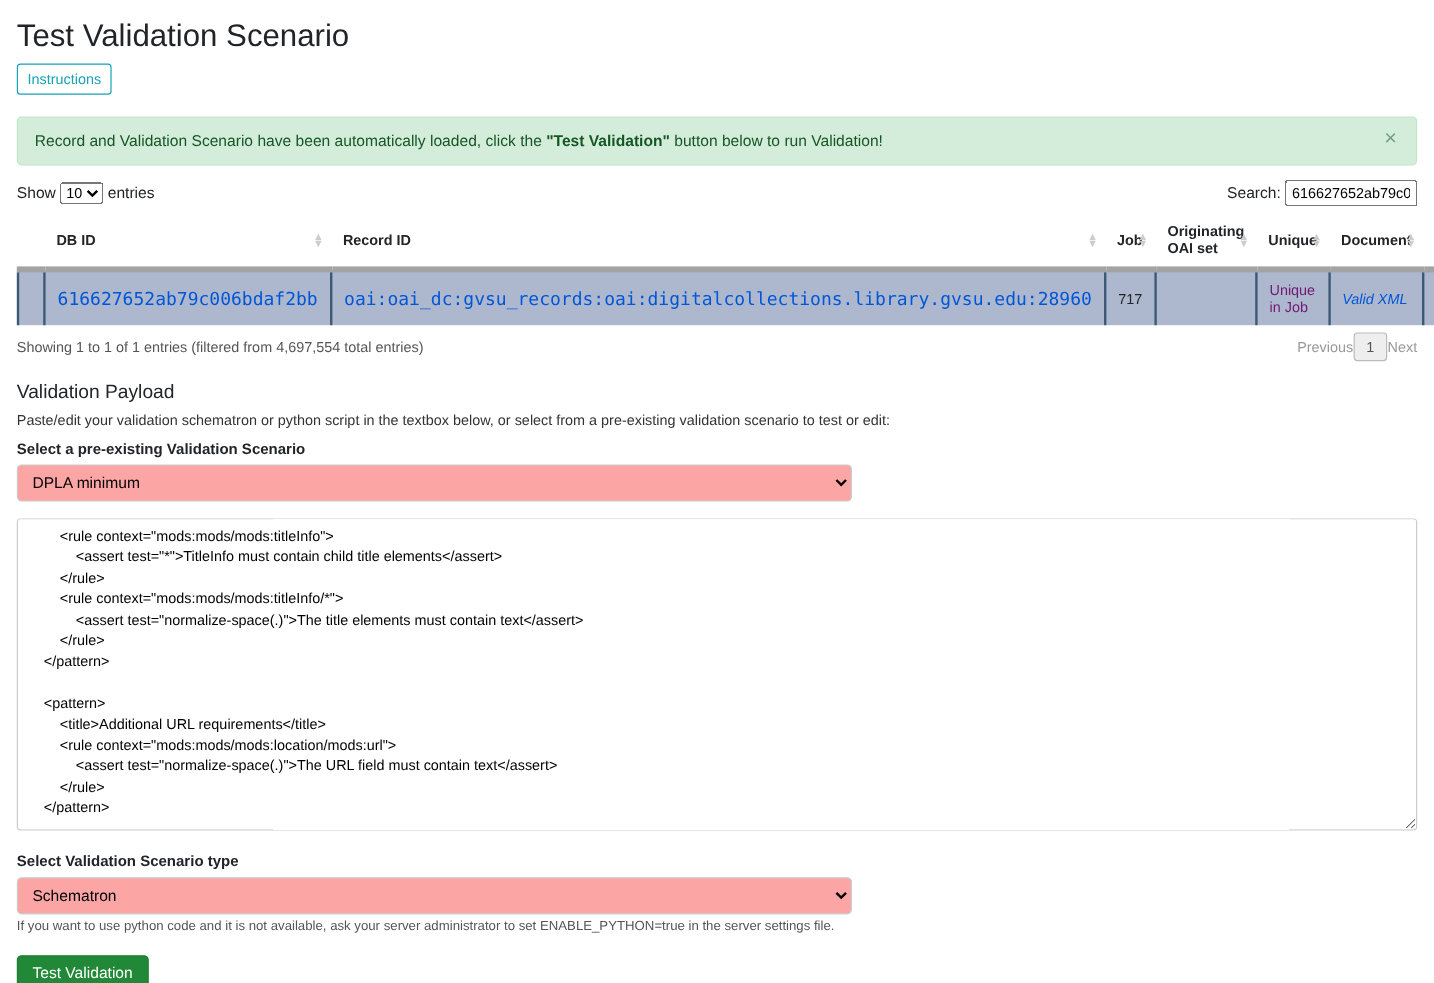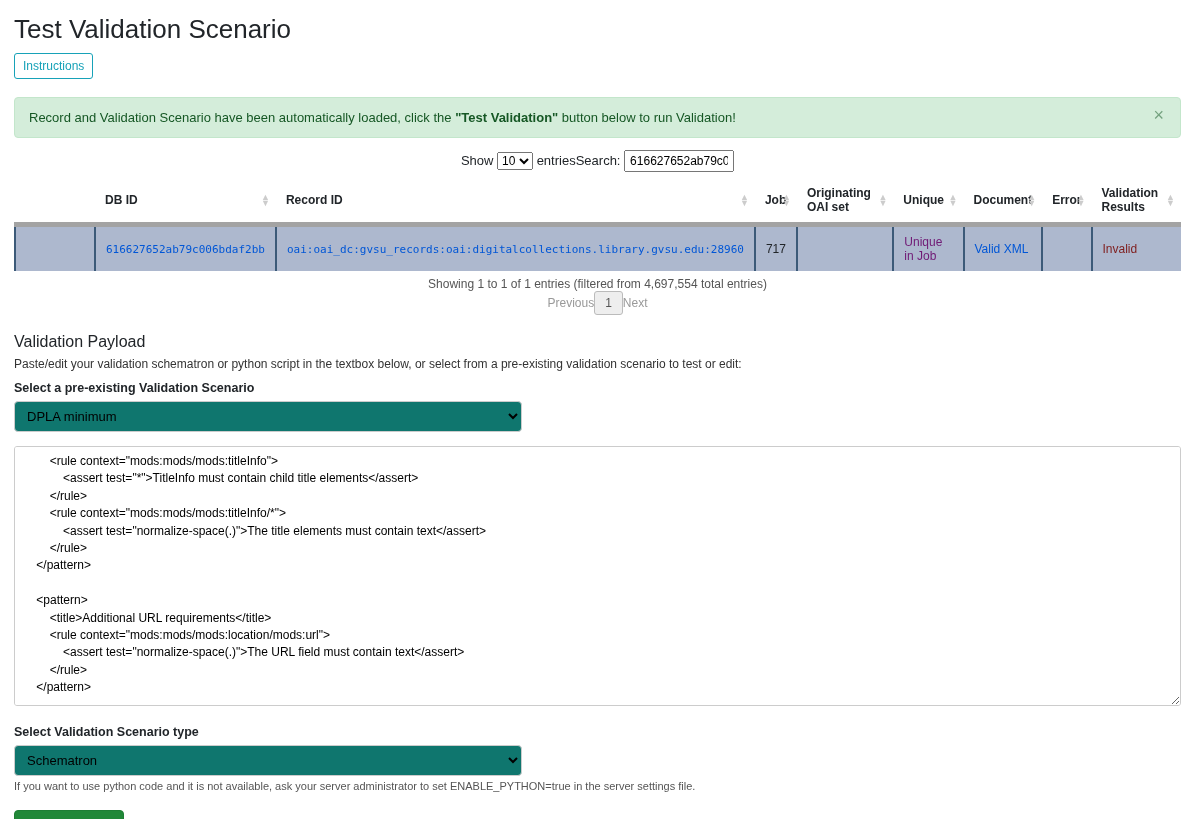--- a/index.html
+++ b/index.html
@@ -39,21 +39,21 @@
     right: 10px;
     top: 6px;
     color: #155724;
     opacity: .5;
     font-size: 18px;
     cursor: pointer;
     background: none; border: none;
   }
   .top-controls {
     display: flex;
-    justify-content: center;
+    justify-content: space-between;
     align-items: center;
     font-size: 13px;
     margin-bottom: 6px;
   }
   .top-controls select {
     font-size: 12px;
   }
   .search-box input {
     width: 110px;
     font-size: 12px;
@@ -81,51 +81,50 @@
     color: #ccc;
     font-size: 9px;
     line-height: 6px;
   }
   table.data tbody td {
     padding: 8px 10px;
     border-left: 2px solid #3c5a78;
     background: #adb8ce;
   }
   table.data tbody td:first-child { border-left: 2px solid #3c5a78; }
-  .mono-link { color: #0056d6; font-family: "Menlo","Consolas",monospace; font-size: 11px; }
+  .mono-link { color: #0056d6; font-family: "Menlo","Consolas",monospace; font-size: 15px; }
   .unique-ok { color: #701a75; }
-  .valid-xml { color: #0056d6; }
+  .valid-xml { color: #0056d6; font-style: italic; }
   .invalid { color: #7f1d1d; }
   .pager-row {
     display: flex;
     justify-content: space-between;
     align-items: center;
     font-size: 12px;
     color: #555;
     margin-bottom: 18px;
-    flex-direction: column;
   }
   .pager { display: flex; align-items: center; gap: 0; justify-content: center; }
   .pager .page-btn {
     border: 1px solid #bbb;
     background: #eee;
     padding: 4px 10px;
     border-radius: 3px;
     font-size: 12px;
   }
   .pager .disabled { color: #999; }
   .section-desc { font-size: 12px; color: #333; margin-bottom: 10px; }
   label.blk { display:block; font-weight:600; font-size:12.5px; margin-bottom:6px; }
   .form-select {
-    width: 508px;
+    width: 696px;
     padding: 6px 8px;
     border: 1px solid #ccc;
     border-radius: 4px;
     font-size: 13px;
-    background: #0f766e;
+    background: #fca5a5;
     margin-bottom: 14px;
   }
   textarea.payload {
     width: 100%;
     height: 260px;
     border: 1px solid #ccc;
     border-radius: 3px;
     padding: 6px 8px;
     font-family: -apple-system, BlinkMacSystemFont, "Segoe UI", Helvetica, Arial, sans-serif;
     font-size: 12px;

